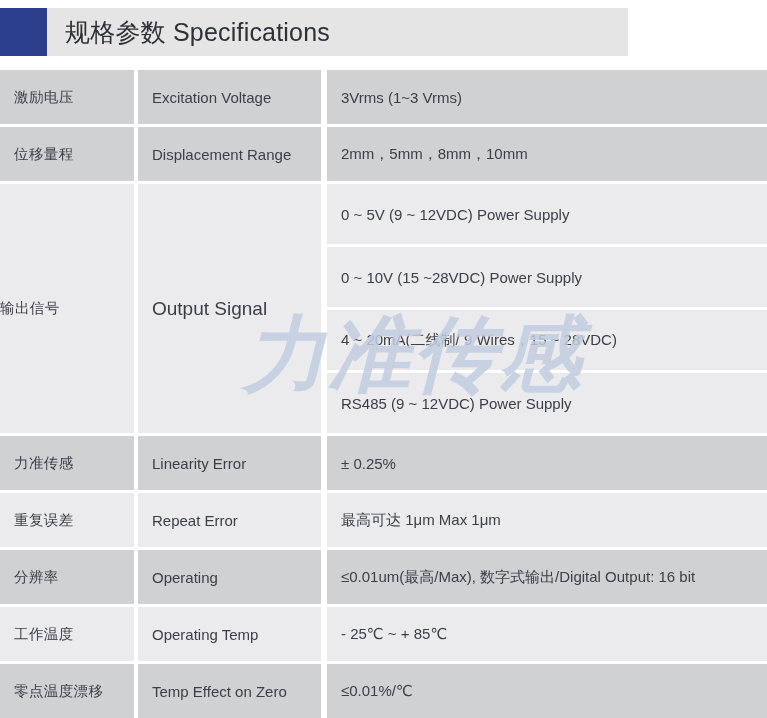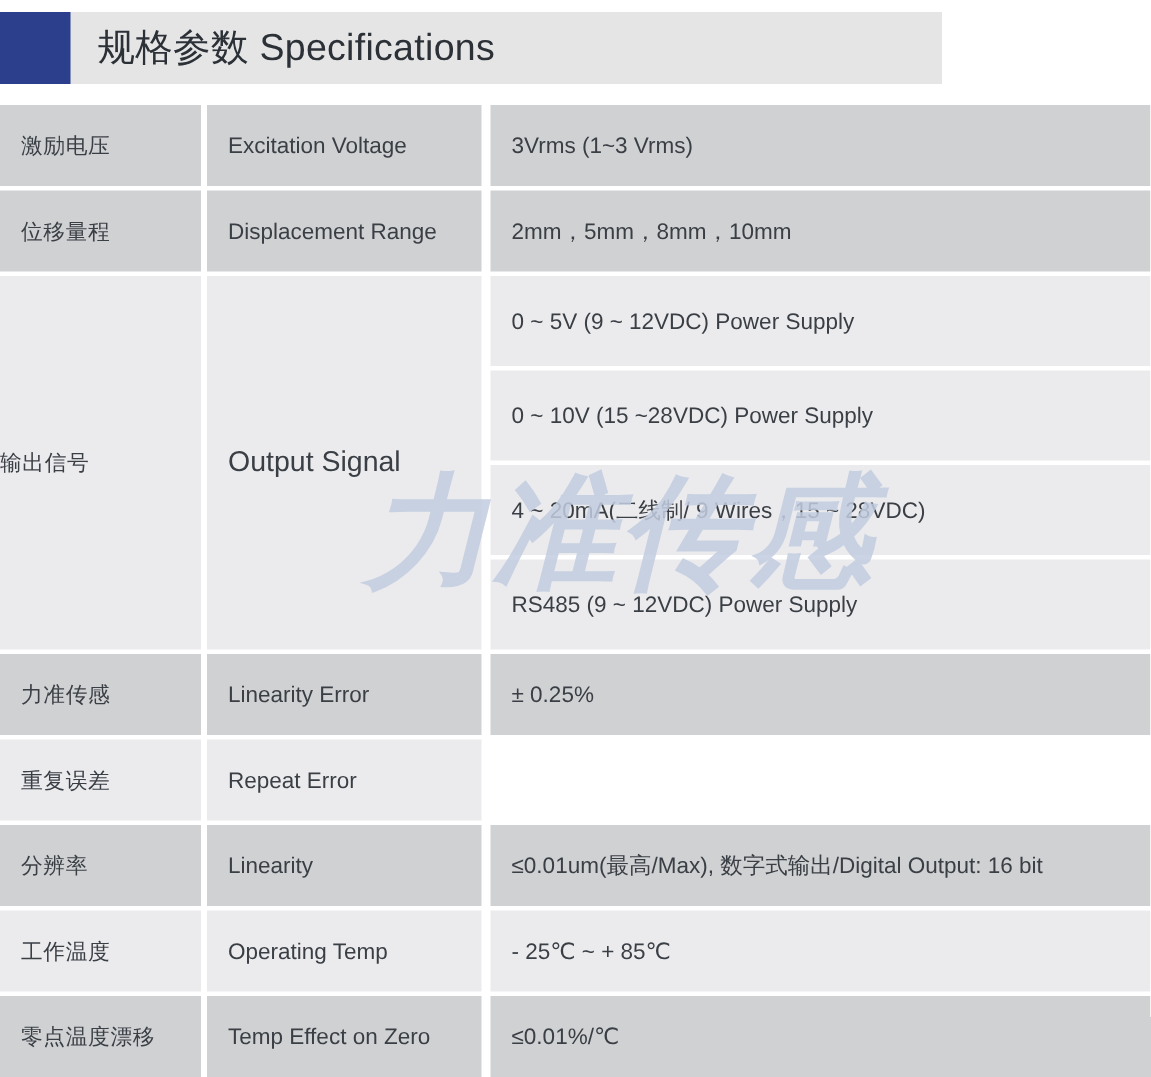--- a/index.html
+++ b/index.html
@@ -191,25 +191,26 @@
 
   <div class="spec-row">
     <div class="cell cell-cn h-54 shade-dark above-wm">力准传感</div>
     <div class="cell cell-en h-54 shade-dark above-wm">Linearity Error</div>
     <div class="cell cell-val h-54 shade-dark above-wm">± 0.25%</div>
   </div>
 
   <div class="spec-row">
     <div class="cell cell-cn h-54 shade-light above-wm">重复误差</div>
     <div class="cell cell-en h-54 shade-light above-wm">Repeat Error</div>
+    <div class="cell cell-val h-54 shade-light above-wm">最高可达 1μm   Max 1μm</div>
   </div>
 
   <div class="spec-row">
     <div class="cell cell-cn h-54 shade-dark above-wm">分辨率</div>
-    <div class="cell cell-en h-54 shade-dark above-wm">Linearity</div>
+    <div class="cell cell-en h-54 shade-dark above-wm">Operating</div>
     <div class="cell cell-val h-54 shade-dark above-wm">≤0.01um(最高/Max), 数字式输出/Digital Output: 16 bit</div>
   </div>
 
   <div class="spec-row">
     <div class="cell cell-cn h-54 shade-light above-wm">工作温度</div>
     <div class="cell cell-en h-54 shade-light above-wm">Operating Temp</div>
     <div class="cell cell-val h-54 shade-light above-wm">- 25℃ ~ + 85℃</div>
   </div>
 
   <div class="spec-row">

